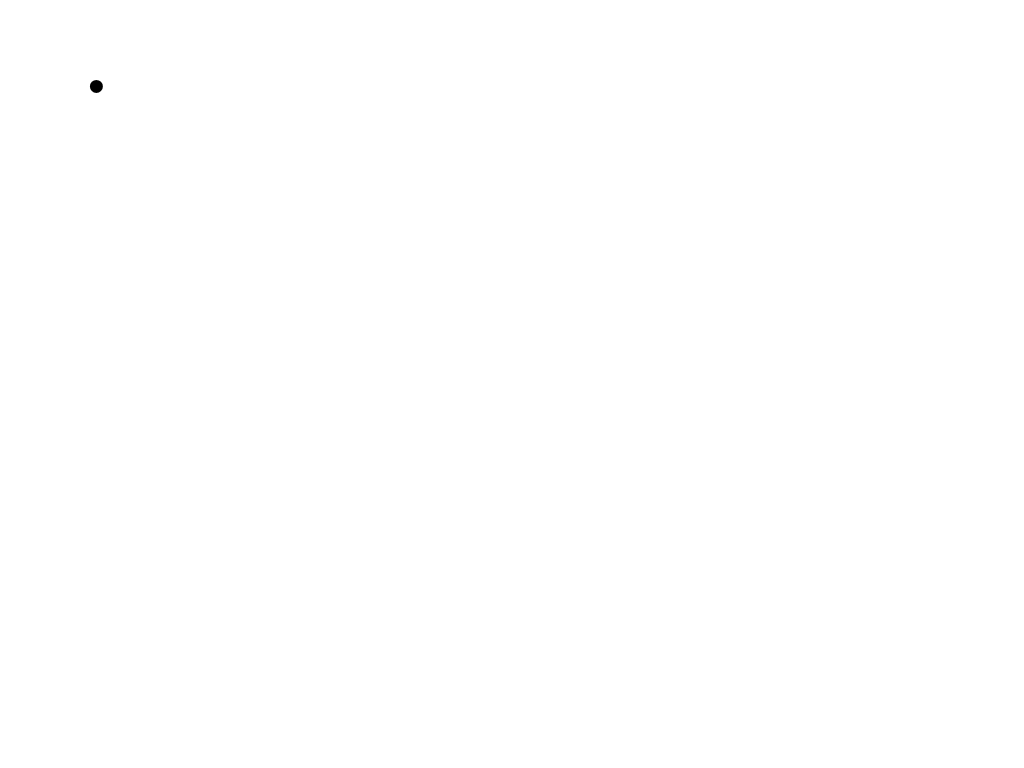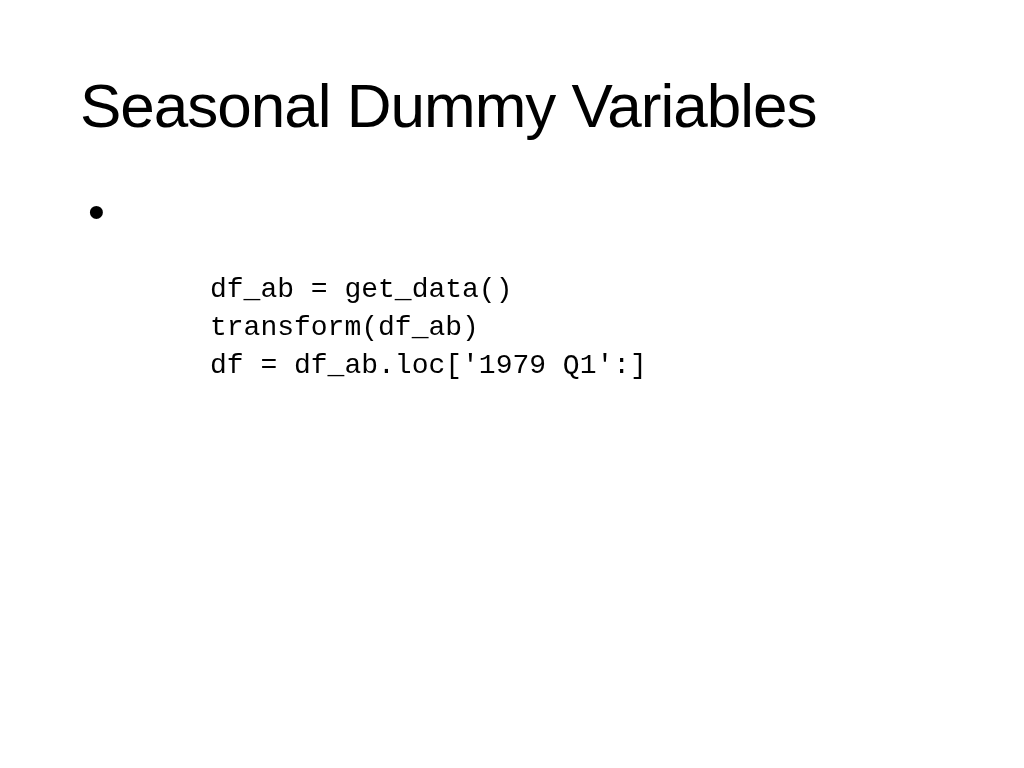--- a/index.html
+++ b/index.html
@@ -49,22 +49,18 @@
       line-height: 1.35;
       white-space: pre;
       margin-top: 45px;
       margin-left: 130px;
     }
   </style>
 </head>
 <body>
 
 <div class="slide">
-  <h1 class="title">Seasonal Dummy Variables</h1>
 
   <div class="bullet-row">
     <span class="bullet-dot">•</span>
   </div>
 
-  <div class="code-block"><span>df_ab = get_data()</span>
-<span>transform(df_ab)</span>
-<span>df = df_ab.loc['1979 Q1':]</span></div>
 </div>
 
 </body></html>

